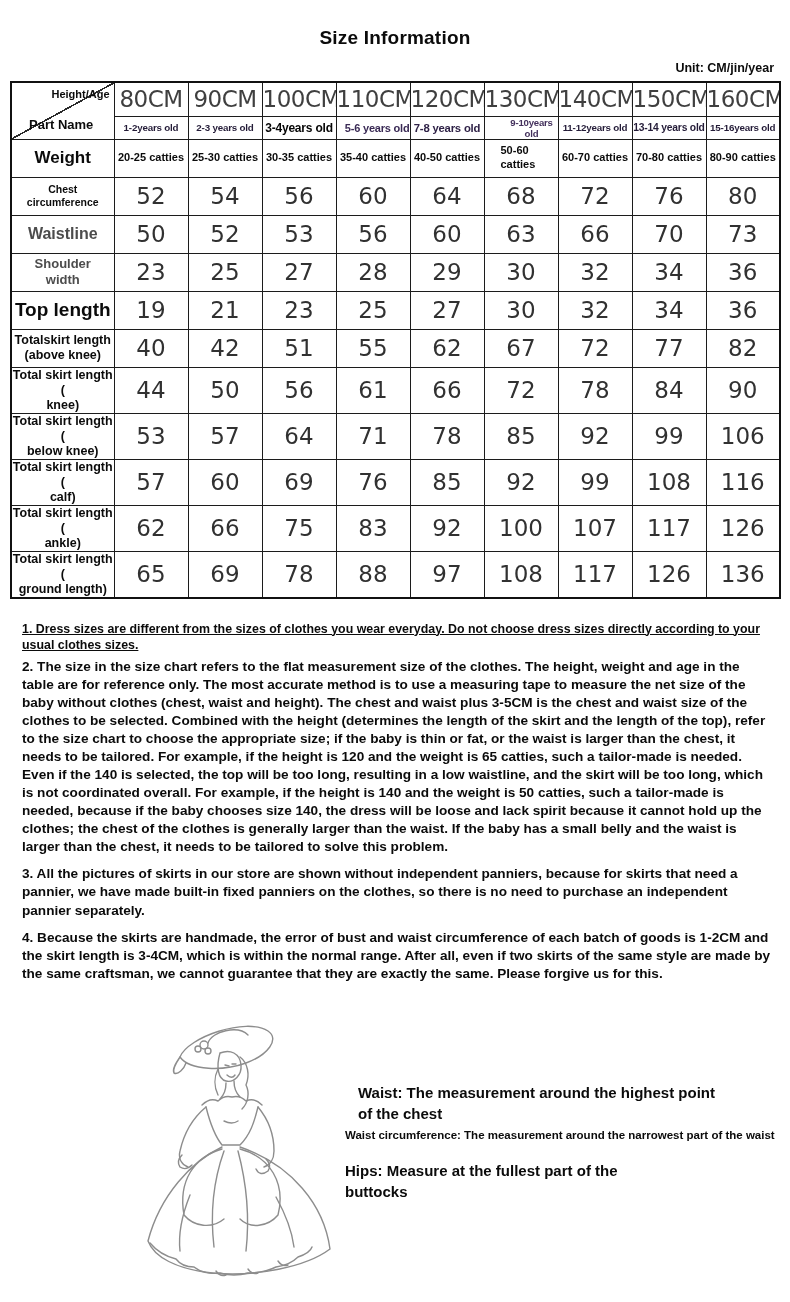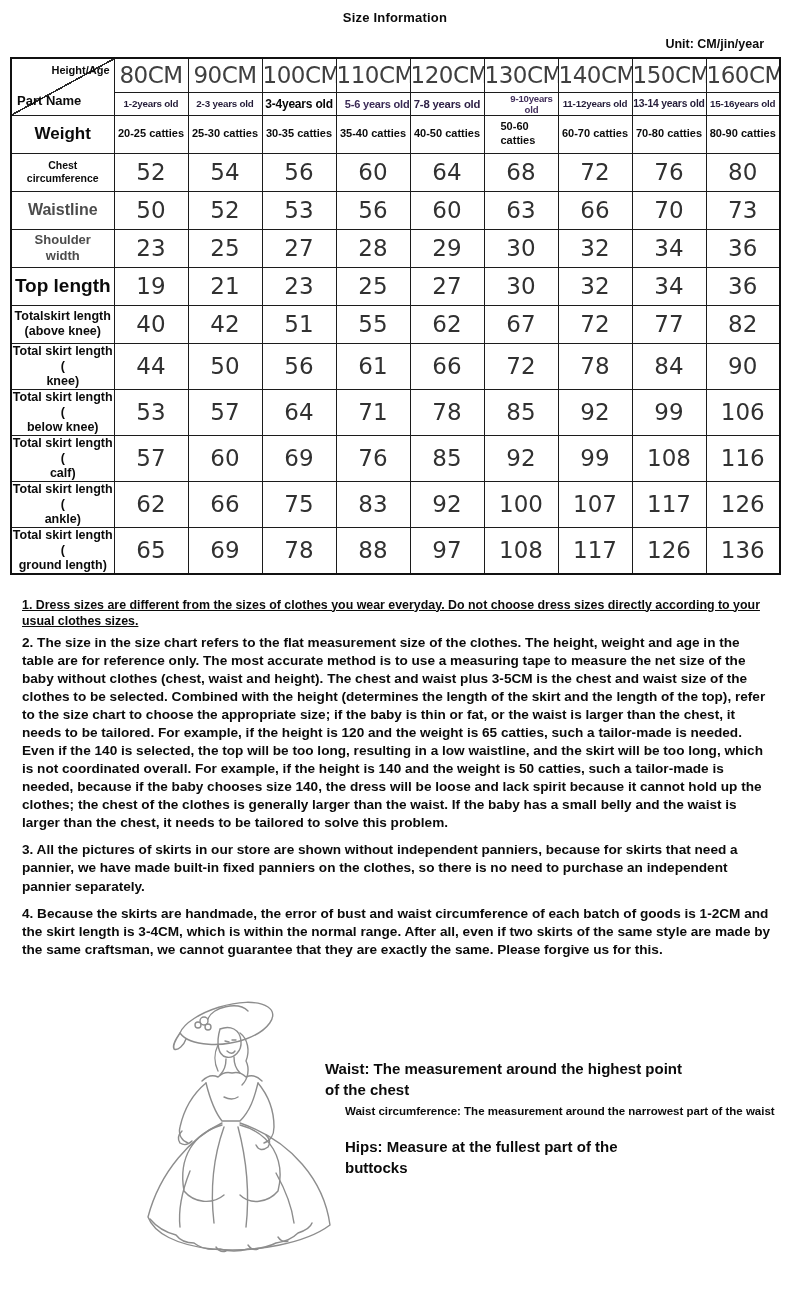--- a/index.html
+++ b/index.html
@@ -1,38 +1,38 @@
 <!DOCTYPE html>
 <html><head>
 <meta charset="utf-8">
 <style>
   html,body{margin:0;padding:0;background:#fff;}
   body{width:790px;height:1302px;position:relative;font-family:"Liberation Sans",sans-serif;color:#0b0b0b;overflow:hidden;}
 
-  .page-title{display:block;text-align:center;font-size:13px;font-weight:bold;padding-top:10px;letter-spacing:.2px;}
-  .unit-line{display:block;text-align:right;font-size:12.5px;font-weight:bold;margin:12px 26px 6px 0;}
+  .page-title{display:block;text-align:center;font-size:19px;font-weight:bold;padding-top:27px;letter-spacing:.2px;}
+  .unit-line{display:block;text-align:right;font-size:12.5px;font-weight:bold;margin:12px 16px 6px 0;}
 
   table.size-table{border-collapse:collapse;table-layout:fixed;width:769px;margin-left:10px;border:2px solid #111;}
   table.size-table td{border:1.5px solid #1c1c1c;text-align:center;vertical-align:middle;padding:0;overflow:hidden;}
 
   col.c-label{width:103px;}
   col.c-data{width:74px;}
 
   tr.r-heights{height:34px;}
   tr.r-ages{height:18px;}
   tr.r-weight{height:38px;}
   tr.r-meas{height:38px;}
 
   
   td.corner{position:relative;background:
     linear-gradient(to bottom right,
       transparent calc(50% - 1px), #2a2a2a calc(50% - 1px),
       #2a2a2a calc(50% + .6px), transparent calc(50% + .6px));}
   .corner-top{position:absolute;top:5px;right:4px;font-size:11px;font-weight:bold;}
-  .corner-bottom{position:absolute;bottom:7px;left:5px;font-size:13px;font-weight:bold;}
+  .corner-bottom{position:absolute;bottom:7px;left:17px;font-size:13px;font-weight:bold;}
 
   td.h-cm{font-family:"DejaVu Sans",sans-serif;font-size:23px;font-weight:400;color:#3f3f3f;letter-spacing:-.5px;}
 
   td.age{font-size:9.8px;font-weight:bold;color:#241c38;letter-spacing:-.2px;margin-top:24px;}
   tr.r-ages td:nth-child(3){font-size:12px;color:#050505;}
   tr.r-ages td:nth-child(4){font-size:11px;color:#3a2a55;text-align:right;}
   tr.r-ages td:nth-child(5){font-size:11.3px;color:#2f2247;}
   tr.r-ages td:nth-child(6){font-size:9.6px;color:#43305c;padding-left:21px;}
   tr.r-ages td:nth-child(8){font-size:10.3px;}
 
@@ -51,21 +51,21 @@
   td.lab-skirt{font-size:12.5px;font-weight:bold;}
 
   .notes{margin:22px 20px 0 22px;width:750px;}
   .notes p{margin:0 0 7px 0;font-weight:bold;line-height:1.33;}
   .notes p.n1{font-size:12.4px;margin-bottom:4px;text-decoration:underline;}
   .notes p.n{font-size:13.6px;margin-bottom:9px;}
 
   .measure{position:relative;height:330px;margin-top:12px;}
   .princess{position:absolute;left:128px;top:14px;}
   .m-heading{position:absolute;left:287px;top:48px;font-size:17.5px;font-weight:bold;}
-  .m-waist{position:absolute;left:325px;top:88px;width:372px;font-size:15px;font-weight:bold;line-height:1.38;}
+  .m-waist{position:absolute;left:358px;top:88px;width:372px;font-size:15px;font-weight:bold;line-height:1.38;}
   .m-wc{position:absolute;left:345px;top:132px;width:438px;font-size:11.5px;font-weight:bold;line-height:1.4;}
   .m-hips{position:absolute;left:345px;top:166px;width:288px;font-size:15px;font-weight:bold;line-height:1.38;}
 </style>
 </head>
 <body>
 
 <div class="page-title">Size Information</div>
 <div class="unit-line">Unit: CM/jin/year</div>
 
 <table class="size-table">

